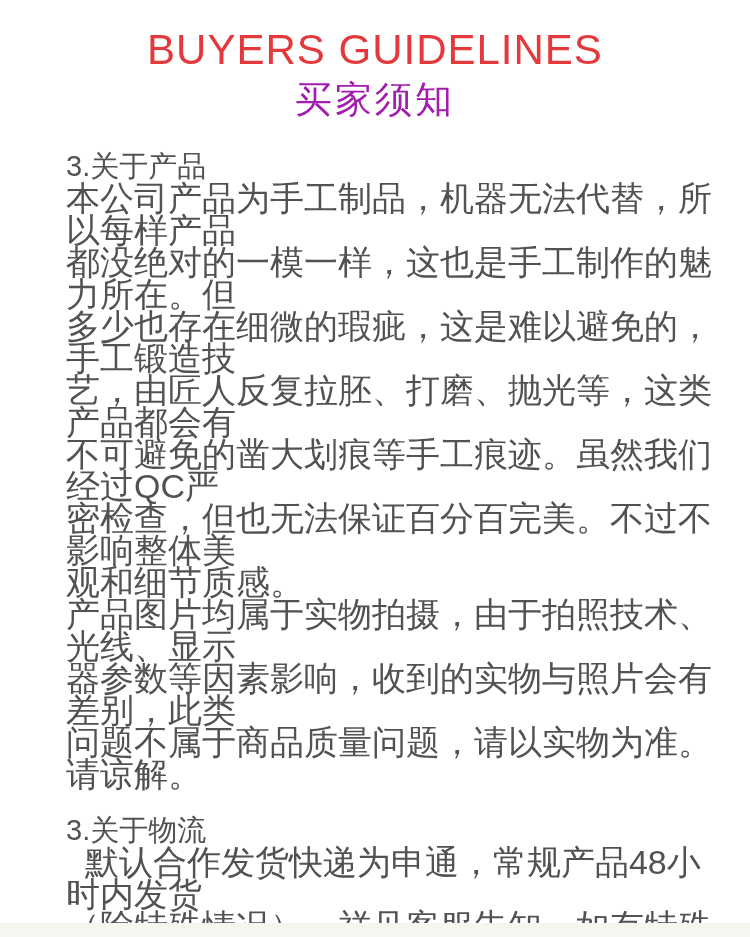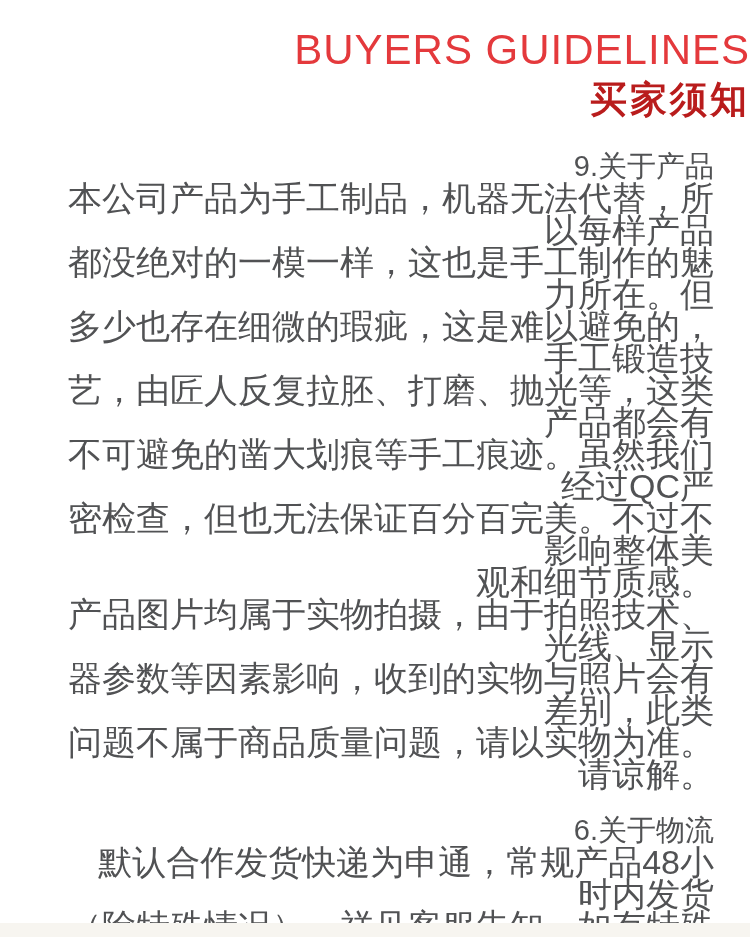--- a/index.html
+++ b/index.html
@@ -1,15 +1,15 @@
 <!DOCTYPE html>
 <html><head>
 <meta charset="utf-8">
 <style>
-  * { margin: 0; padding: 0; box-sizing: border-box; text-align: right; }
+  * { margin: 0; padding: 0; box-sizing: border-box; }
   html, body { background: #ffffff; }
   .page {
     position: relative;
     width: 750px;
     height: 937px;
     background: #ffffff;
     overflow: hidden;
     font-family: "Liberation Sans", sans-serif;
   }
   .titles {
@@ -20,23 +20,23 @@
     font-size: 42px;
     line-height: 50px;
     font-weight: 500;
     letter-spacing: 1px;
     color: #e4393c;
   }
   .title-zh {
     font-size: 37px;
     line-height: 44px;
     margin-top: 3px;
-    font-weight: 700;
+    font-weight: 400;
     letter-spacing: 3px;
-    color: #b91c1c;
+    color: #a21caf;
   }
   .content {
     margin-top: 28px;
     padding-left: 66px;
     padding-right: 36px;
     font-size: 29px;
     line-height: 32px;
     color: #515254;
   }
   .section { margin: 0; }
@@ -68,35 +68,35 @@
 <div class="page">
 
   <div class="titles">
     <div class="title-en">BUYERS GUIDELINES</div>
     <div class="title-zh">买家须知</div>
   </div>
 
   <div class="content">
 
     <div class="section">
-      <div class="section-heading">9.关于产品</div>
+      <div class="section-heading">3.关于产品</div>
       <div class="section-body">本公司产品为手工制品，机器无法代替，所以每样产品
 都没绝对的一模一样，这也是手工制作的魅力所在。但
 多少也存在细微的瑕疵，这是难以避免的，手工锻造技
 艺，由匠人反复拉胚、打磨、抛光等，这类产品都会有
 不可避免的凿大划痕等手工痕迹。虽然我们经过QC严
 密检查，但也无法保证百分百完美。不过不影响整体美
 观和细节质感。
 产品图片均属于实物拍摄，由于拍照技术、光线、显示
 器参数等因素影响，收到的实物与照片会有差别，此类
 问题不属于商品质量问题，请以实物为准。请谅解。</div>
     </div>
 
     <div class="section">
-      <div class="section-heading">6.关于物流</div>
+      <div class="section-heading">3.关于物流</div>
       <div class="section-body">  默认合作发货快递为申通，常规产品48小时内发货
 （除特殊情况），祥见客服告知，如有特殊要求请咨询
 客服。实际到货以当物流为准，如有延误，请谅解。</div>
     </div>
 
   </div>
 
   <div class="bottom-strip"></div>
 
 </div>

